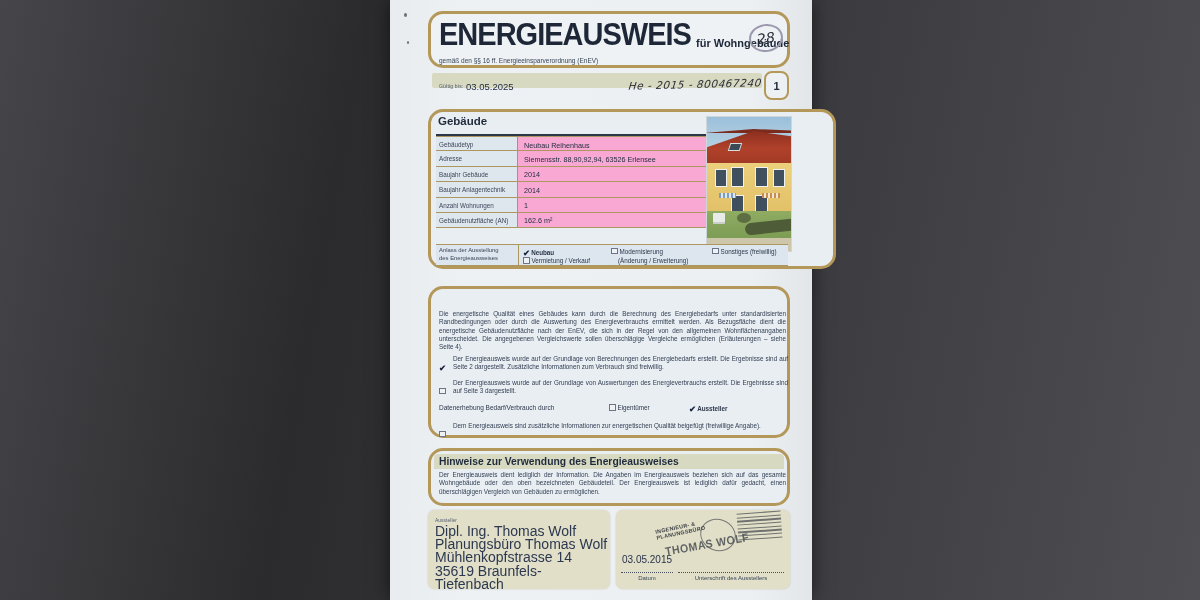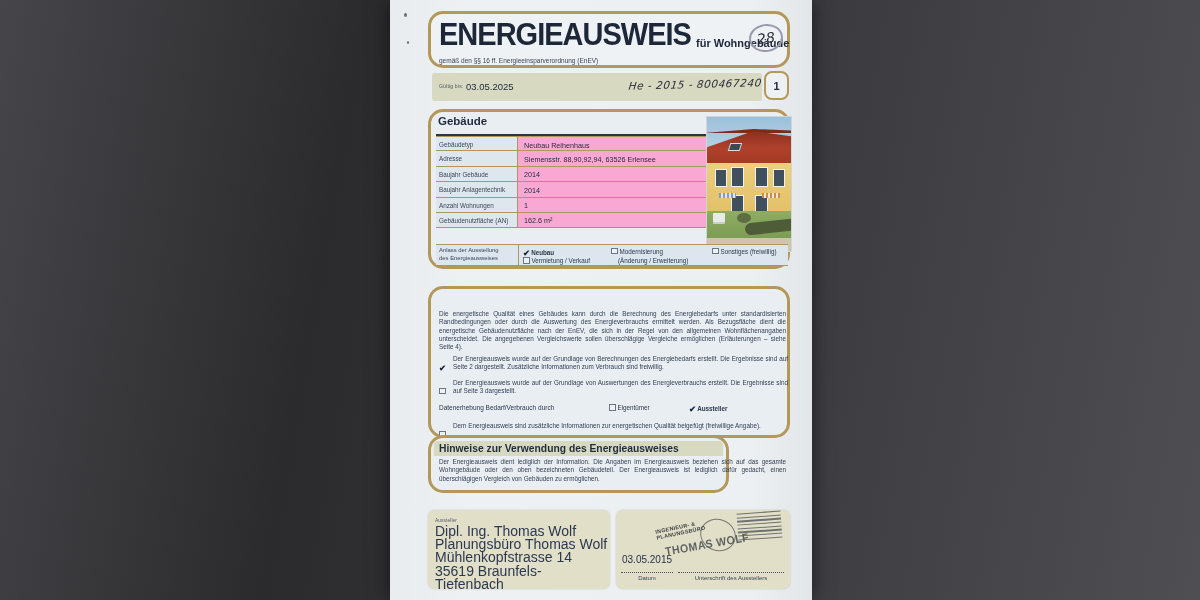--- a/index.html
+++ b/index.html
@@ -20,29 +20,29 @@
   
   .gbox{position:absolute;border:3px solid #b4985a;border-radius:15px;background:#e9eef3;box-sizing:border-box;}
   
   .hdr-box{left:38px;top:11px;width:362px;height:57px;background:#eef2f5;}
   .hdr-title{position:absolute;left:8px;top:4px;font-size:29px;font-weight:bold;letter-spacing:-1px;color:#1d2738;transform:scaleY(1.05);transform-origin:left top;white-space:nowrap;}
   .hdr-suffix{position:absolute;left:265px;top:23px;font-size:11px;font-weight:bold;color:#1d2738;white-space:nowrap;}
   .hdr-badge{position:absolute;left:318px;top:10px;width:30px;height:24px;border:2px solid #9b98ad;border-radius:50%;transform:rotate(-8deg);
     font-size:14px;color:#8d8aa2;display:flex;align-items:center;justify-content:center;font-style:italic;}
   .hdr-sub{position:absolute;left:8px;top:43px;font-size:6.5px;color:#3a4557;}
   
-  .valid-strip{position:absolute;left:42px;top:73px;width:330px;height:28px;background:#d7dac1;border-radius:2px;}
+  .valid-strip{position:absolute;left:42px;top:73px;width:330px;height:15px;background:#d7dac1;border-radius:2px;}
   .valid-label{position:absolute;left:7px;top:10px;font-size:5px;color:#4a5568;letter-spacing:.2px;}
   .valid-value{position:absolute;left:34px;top:8px;font-size:9.5px;color:#222d40;}
   .handwrite{font-family:"DejaVu Sans", sans-serif;font-style:italic;color:#2e2e3a;}
   .registration{position:absolute;left:197px;top:5px;font-size:10.5px;transform:skewX(-8deg) rotate(-1.5deg);letter-spacing:.5px;white-space:nowrap;}
   .pagenum{position:absolute;left:374px;top:71px;width:25px;height:29px;border:2px solid #b4985a;border-radius:8px;background:#eef1f4;box-sizing:border-box;
     display:flex;align-items:center;justify-content:center;font-size:11px;font-weight:bold;color:#222d40;}
   
-  .geb-box{left:38px;top:109px;width:362px;height:160px;}
+  .geb-box{left:38px;top:109px;width:408px;height:160px;}
   .geb-title{position:absolute;left:7px;top:3px;font-size:11.5px;font-weight:bold;color:#1f2a3c;}
   .geb-rule{position:absolute;left:5px;top:22px;width:272px;height:2px;background:#2c3648;}
   .geb-table{position:absolute;left:5px;top:24px;width:270px;}
   .trow{display:flex;height:15.4px;border-bottom:.8px solid #ac9760;box-sizing:border-box;}
   .trow:first-child{border-top:.8px solid #ac9760;}
   .tlabel{width:82px;font-size:6.3px;color:#3a4558;padding:4px 0 0 3px;border-right:.8px solid #ac9760;box-sizing:border-box;background:#dfe7ee;}
   .tvalue{flex:1;font-size:7.2px;color:#232e42;padding:3.5px 0 0 6px;background:#f9a8d4;}
   
   .photo{position:absolute;left:275px;top:4px;width:84px;height:134px;overflow:hidden;border:1px solid #cfd6da;background:#a3c4da;}
   .ph-sky{position:absolute;left:0;top:0;width:100%;height:34px;background:linear-gradient(#9cc0da,#b8d3e4);}
@@ -60,21 +60,21 @@
   .ph-path{position:absolute;left:0;top:121px;width:100%;height:13px;background:#cdc6ab;}
   
   .anlass{position:absolute;left:5px;top:132px;width:352px;height:22px;border-top:.8px solid #ac9760;border-bottom:.8px solid #ac9760;box-sizing:border-box;background:#dde6ef;}
   .anlass-label{position:absolute;left:3px;top:2px;width:80px;font-size:5.9px;line-height:7.6px;color:#3a4558;white-space:pre-line;}
   .anlass .sep{position:absolute;left:82px;top:0;width:.8px;height:100%;background:#ac9760;}
   .opt{position:absolute;font-size:6.3px;color:#2b3648;white-space:nowrap;}
   .cb{display:inline-block;width:4.5px;height:4.5px;border:.8px solid #6b7587;background:#eef2f5;vertical-align:-0.5px;margin-right:2px;}
   .ck{font-size:8.5px;font-weight:bold;color:#14203a;margin-right:1px;vertical-align:-1px;}
   
   .hq-box{left:38px;top:286px;width:362px;height:152px;}
-  .hv-box{left:38px;top:435px;width:301px;height:58px;}
+  .hv-box{left:38px;top:448px;width:362px;height:58px;}
   .band{position:absolute;left:3px;top:3px;right:3px;height:15px;background:#d7dac1;border-radius:4px 4px 0 0;
     font-size:10.3px;font-weight:bold;color:#1f2a3c;padding:1.5px 0 0 5px;box-sizing:border-box;white-space:nowrap;}
   .bodytext{position:absolute;left:8px;font-size:6.35px;line-height:8.3px;color:#323e52;text-align:justify;}
   .hq-body{top:21px;width:347px;}
   .hv-body{top:20px;width:347px;}
   .item{position:absolute;left:8px;width:349px;display:flex;}
   .item .mark{width:14px;flex:none;padding-top:.5px;}
   .item .txt{flex:1;font-size:6.35px;line-height:8.3px;color:#323e52;text-align:justify;}
   .daten-label{position:absolute;left:8px;top:115px;font-size:6.5px;color:#2b3648;}
   .daten-opt1{left:178px;top:115px;}

